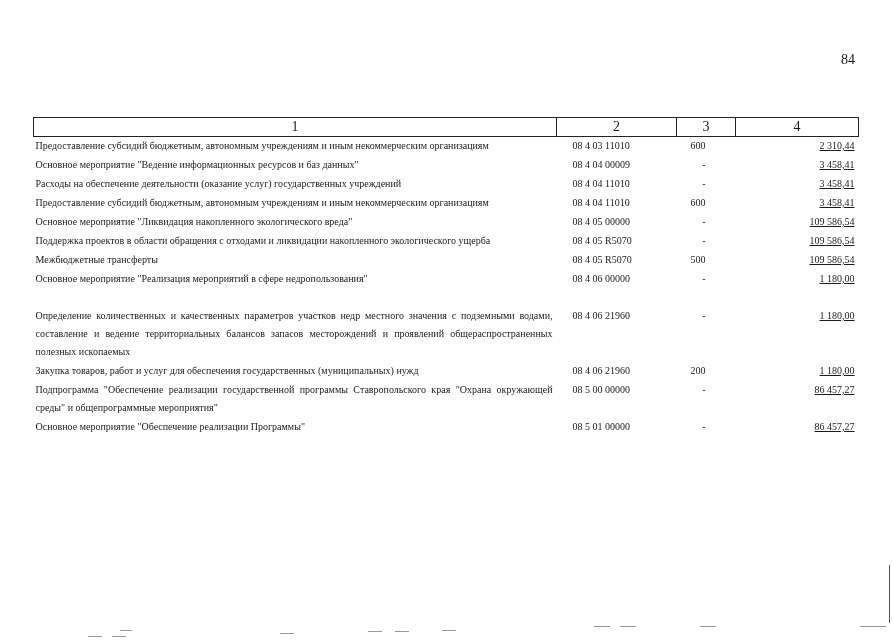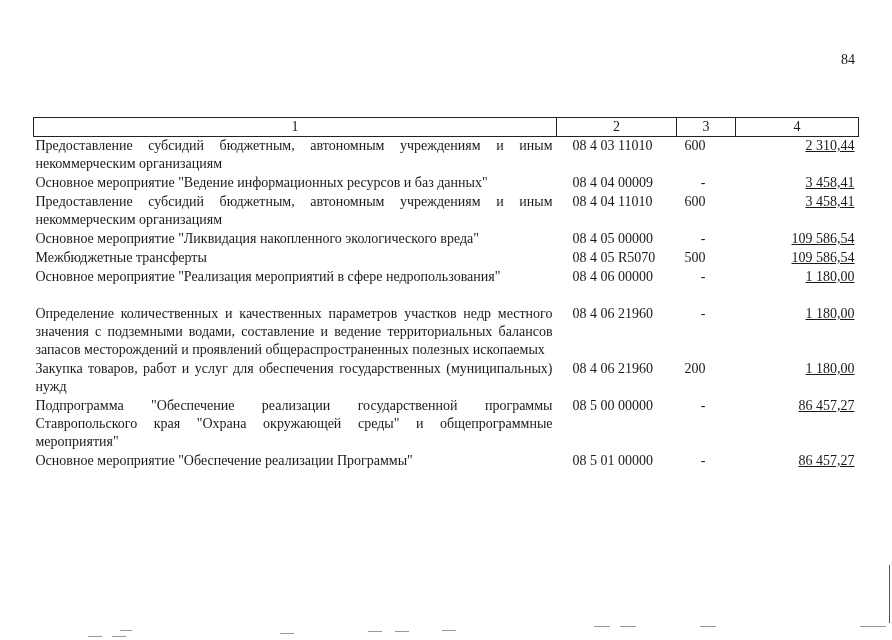--- a/index.html
+++ b/index.html
@@ -8,21 +8,21 @@
     font-family:"Liberation Serif", "DejaVu Serif", serif; color:#1a1a1a; font-size:14px;
   }
   .page-number { position:absolute; left:818px; top:52px; font-size:14px;margin-left:23px; }
   .table-wrap { position:absolute; left:33px; top:117px; width:825px; }
   table { border-collapse:collapse; width:825px; table-layout:fixed; }
   col.c1 { width:523px; } col.c2 { width:120px; } col.c3 { width:59px; } col.c4 { width:123px; }
   thead th {
     border:1px solid #222; font-weight:normal; height:18px; padding:0; line-height:18px;
     font-size:14px; text-align:center;
   }
-  tbody td { padding:0; vertical-align:top; line-height:18px; font-size:14px; }
+  tbody td { padding:0; vertical-align:top; line-height:18px; font-size:10px; }
   td.name { text-align:justify; padding-left:2px; padding-right:4px; }
   td.code { padding-left:16px; white-space:nowrap; }
   td.vr { text-align:right; padding-right:30px; }
   td.amt { text-align:right; padding-right:4px; white-space:nowrap;text-decoration:underline; }
   tr.r td { padding-bottom:1px; }
   tr.gap td { padding-bottom:19px; }
   .artifact { position:absolute; background:#999; height:1px; }
   .artifact-v { position:absolute; background:#555; width:1px; }
 </style>
 </head>
@@ -53,28 +53,40 @@
       <td class="vr">600</td>
       <td class="amt">2 310,44</td>
     </tr>
     <tr class="r">
       <td class="name">Основное мероприятие "Ведение информационных ресурсов и баз данных"</td>
       <td class="code">08 4 04 00009</td>
       <td class="vr">-</td>
       <td class="amt">3 458,41</td>
     </tr>
     <tr class="r">
+      <td class="name">Расходы на обеспечение деятельности (оказание услуг) государственных учреждений</td>
+      <td class="code">08 4 04 11010</td>
+      <td class="vr">-</td>
+      <td class="amt">3 458,41</td>
+    </tr>
+    <tr class="r">
       <td class="name">Предоставление субсидий бюджетным, автономным учреждениям и иным некоммерческим организациям</td>
       <td class="code">08 4 04 11010</td>
       <td class="vr">600</td>
       <td class="amt">3 458,41</td>
     </tr>
     <tr class="r">
       <td class="name">Основное мероприятие "Ликвидация накопленного экологического вреда"</td>
       <td class="code">08 4 05 00000</td>
+      <td class="vr">-</td>
+      <td class="amt">109 586,54</td>
+    </tr>
+    <tr class="r">
+      <td class="name">Поддержка проектов в области обращения с отходами и ликвидации накопленного экологического ущерба</td>
+      <td class="code">08 4 05 R5070</td>
       <td class="vr">-</td>
       <td class="amt">109 586,54</td>
     </tr>
     <tr class="r">
       <td class="name">Межбюджетные трансферты</td>
       <td class="code">08 4 05 R5070</td>
       <td class="vr">500</td>
       <td class="amt">109 586,54</td>
     </tr>
     <tr class="gap">

